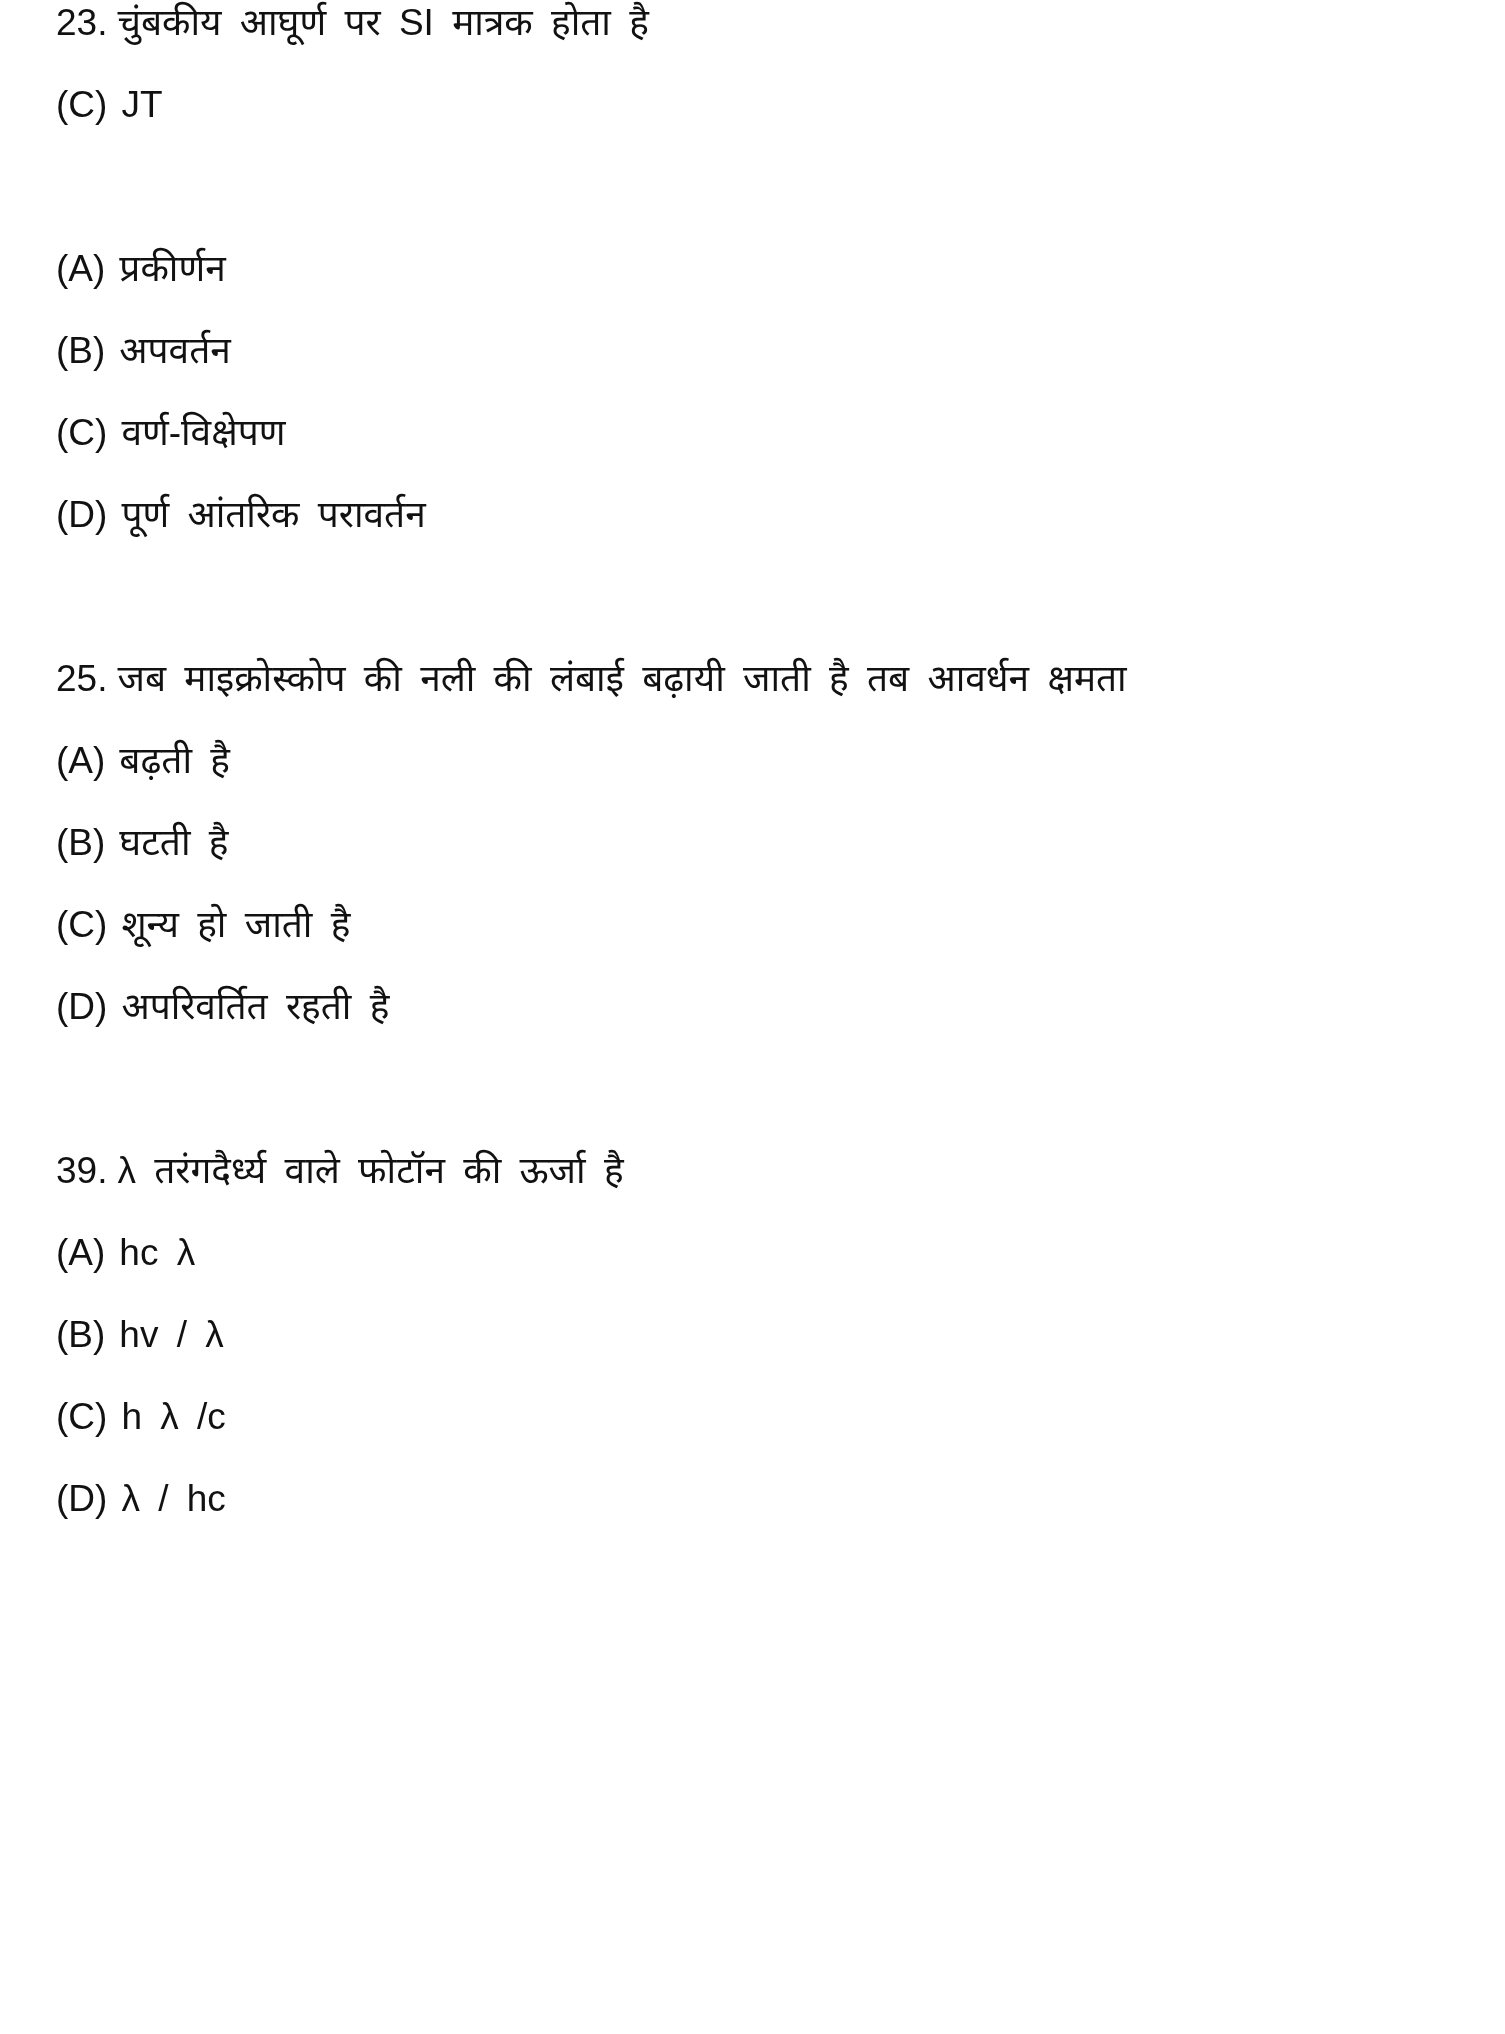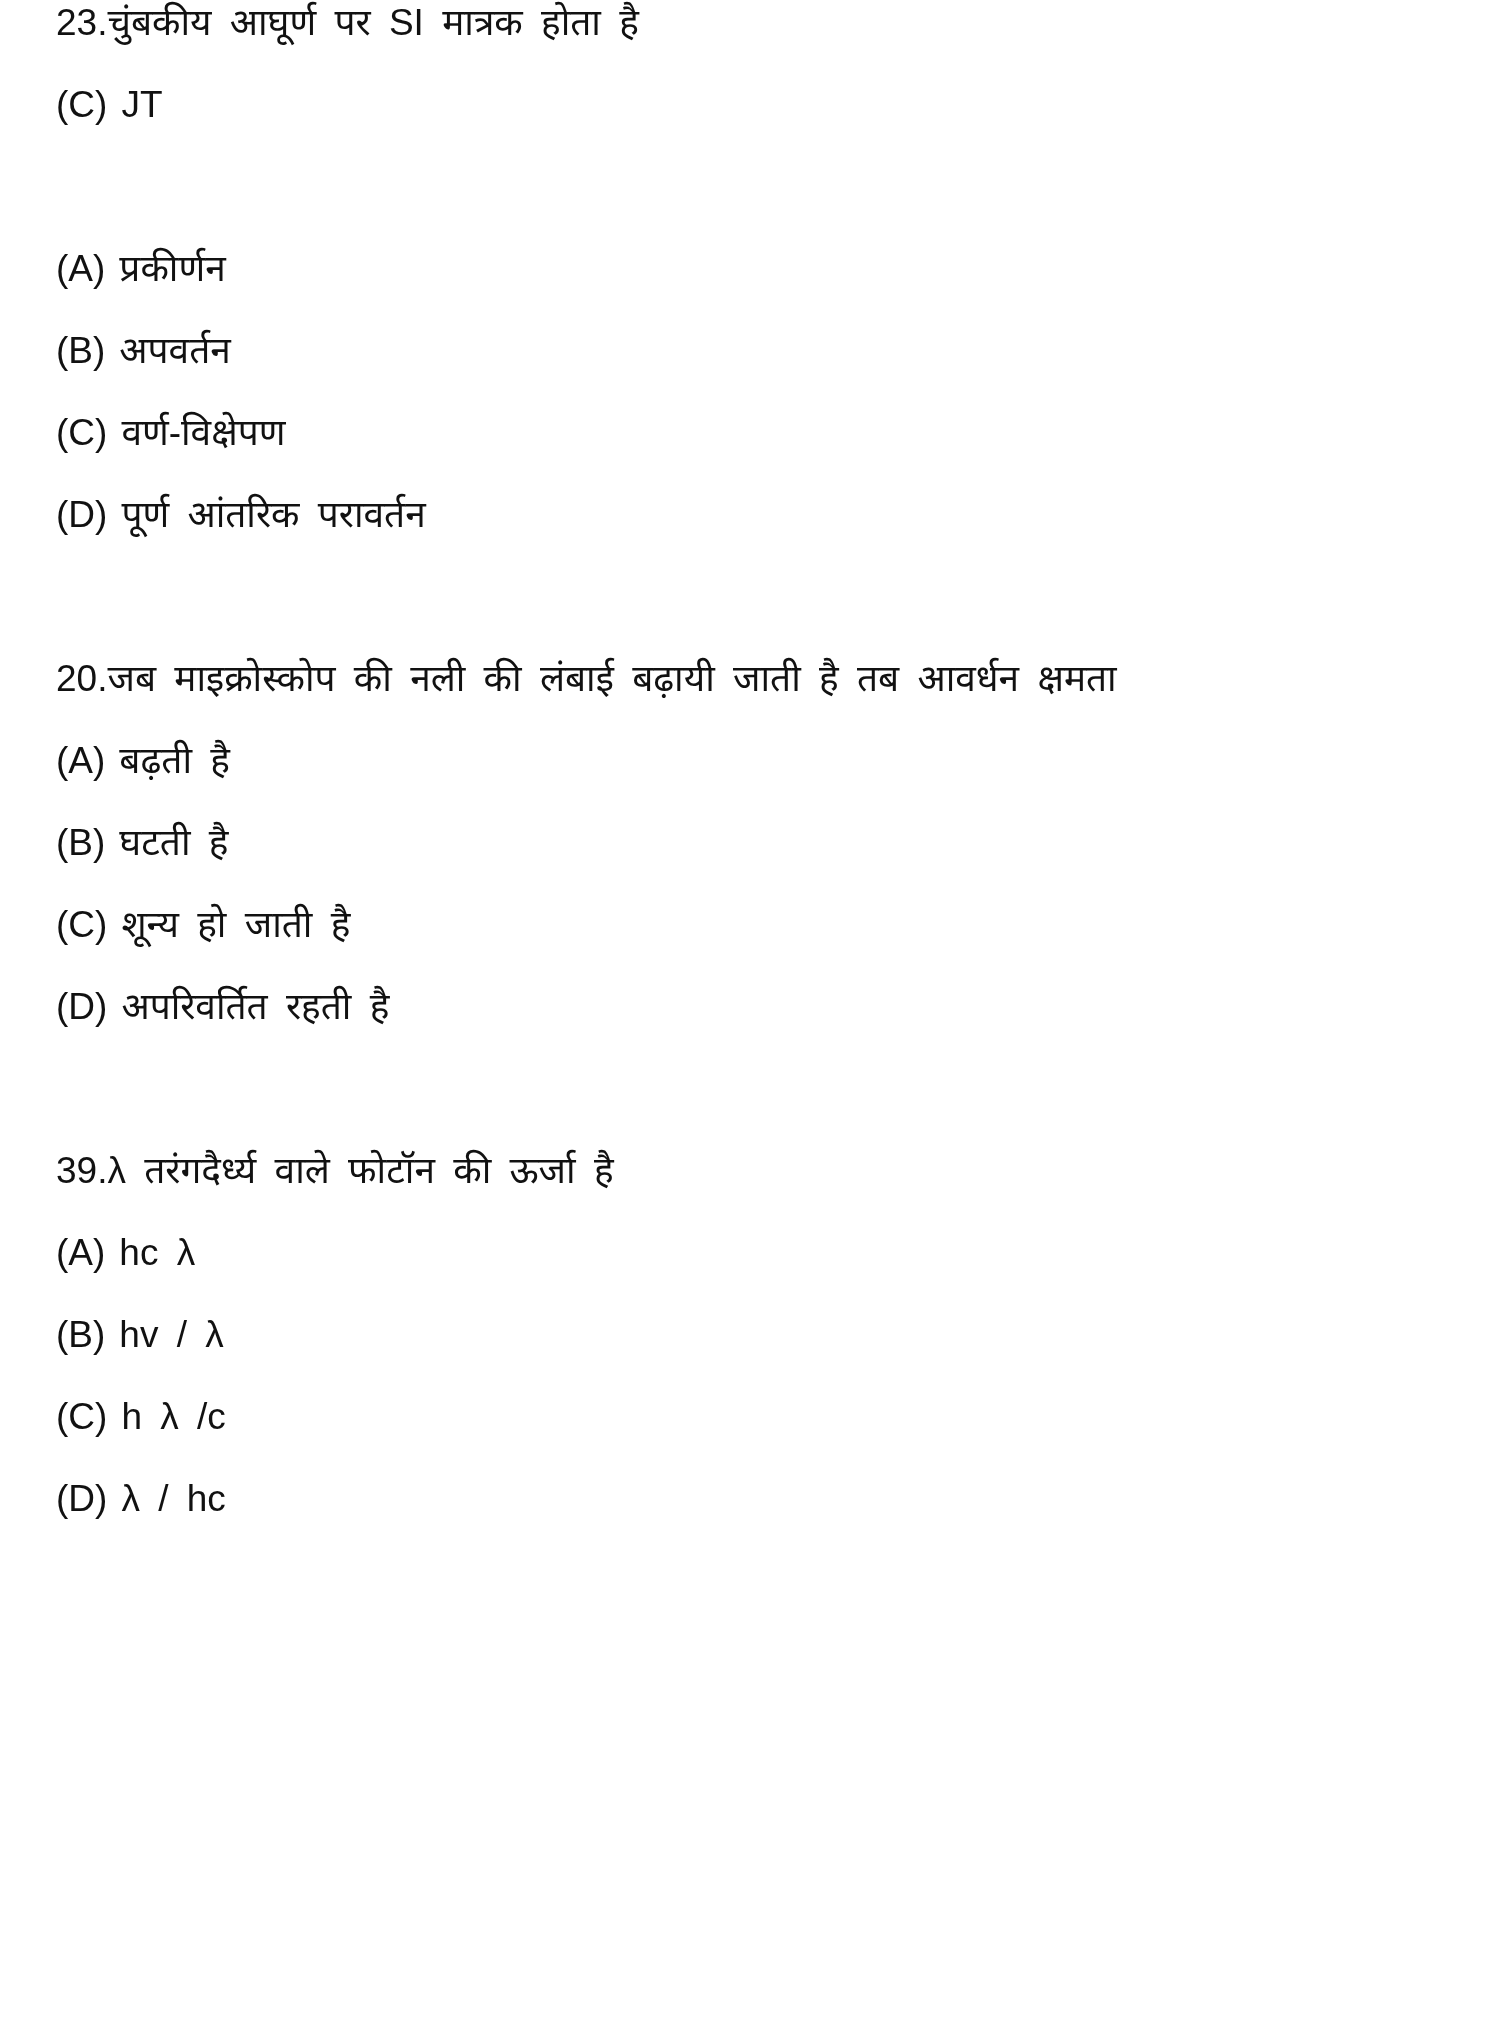--- a/index.html
+++ b/index.html
@@ -24,21 +24,21 @@
     .question {
       margin: 0 0 82px 0;
     }
     .line {
       height: 82px;
       line-height: 82px;
       font-size: 37px;
       white-space: nowrap;
       word-spacing: 8px;
     }
-    .qnum { }
+    .qnum { margin-right: 10px; }
     .opt-label { display: inline-block; margin-right: 14px; }
     .sup {
       font-size: 24px;
       vertical-align: 14px;
       line-height: 0;
     }
   </style>
 </head>
 <body>
 
@@ -63,21 +63,21 @@
     <div class="line">
       <span class="opt-label">(C)</span><span>वर्ण-विक्षेपण</span>
     </div>
     <div class="line">
       <span class="opt-label">(D)</span><span>पूर्ण आंतरिक परावर्तन</span>
     </div>
   </div>
 
   <div class="question">
     <div class="line">
-      <span class="qnum">20.</span><span>जब माइक्रोस्कोप की नली की लंबाई बढ़ायी जाती है तब आवर्धन क्षमता</span>
+      <span class="qnum">25.</span><span>जब माइक्रोस्कोप की नली की लंबाई बढ़ायी जाती है तब आवर्धन क्षमता</span>
     </div>
     <div class="line">
       <span class="opt-label">(A)</span><span>बढ़ती है</span>
     </div>
     <div class="line">
       <span class="opt-label">(B)</span><span>घटती है</span>
     </div>
     <div class="line">
       <span class="opt-label">(C)</span><span>शून्य हो जाती है</span>
     </div>

